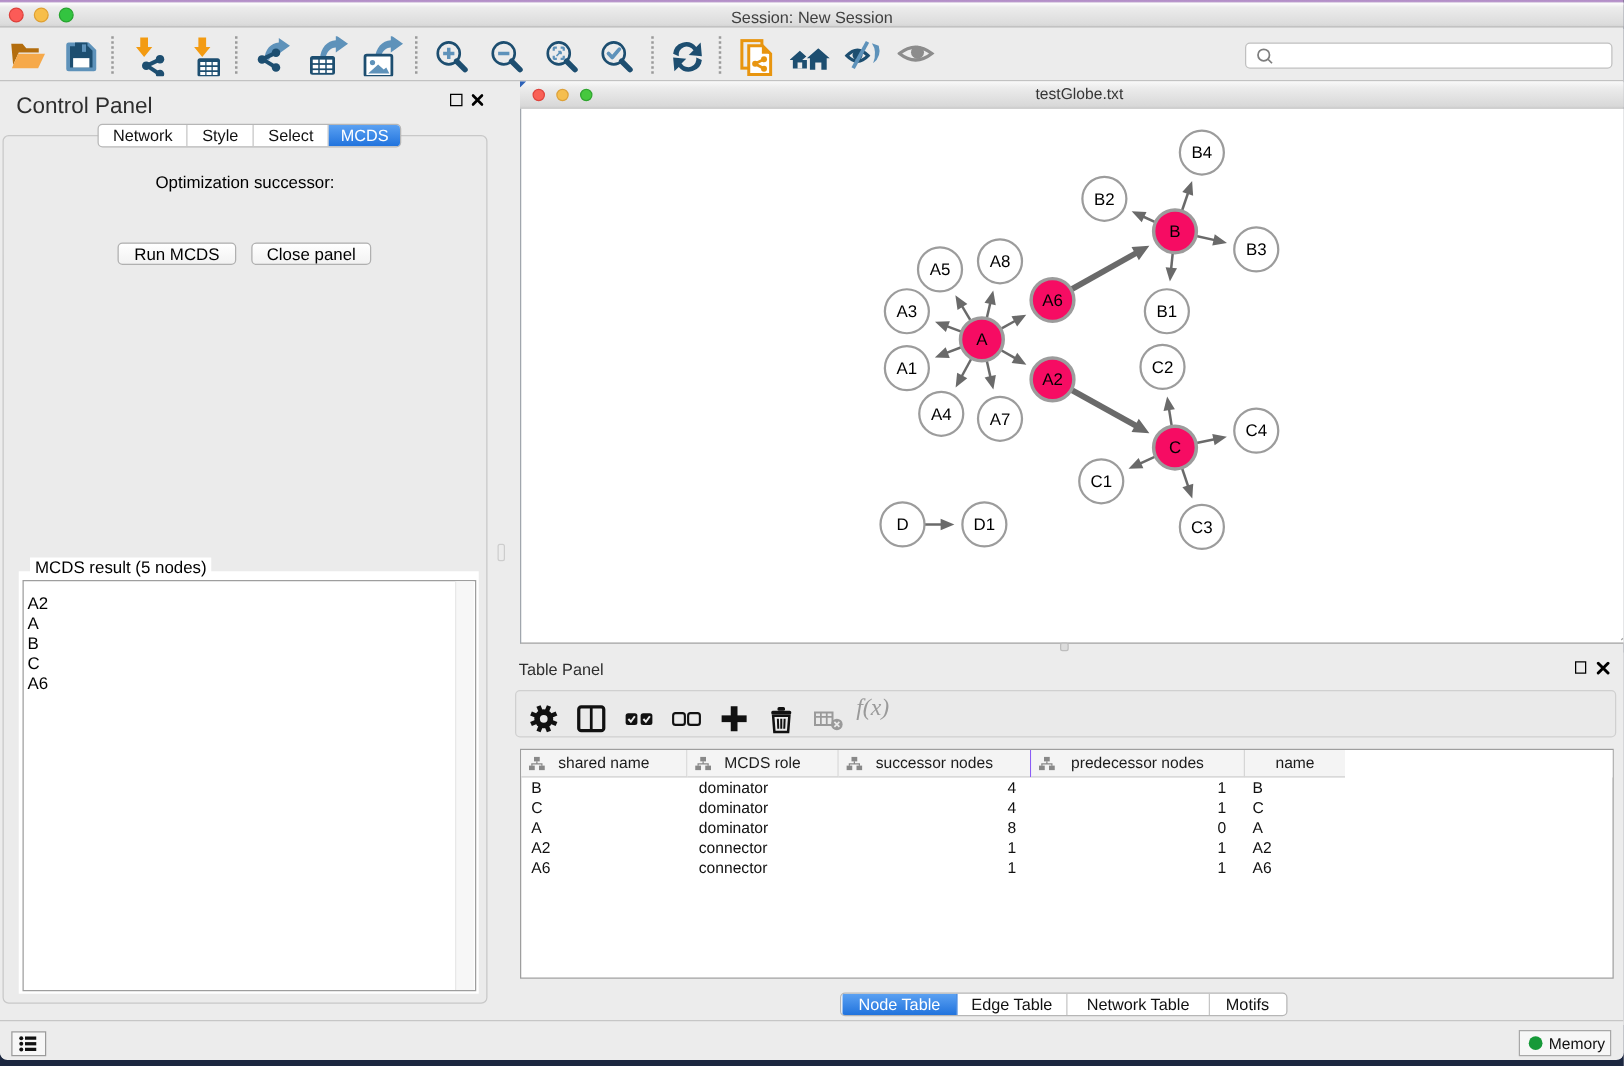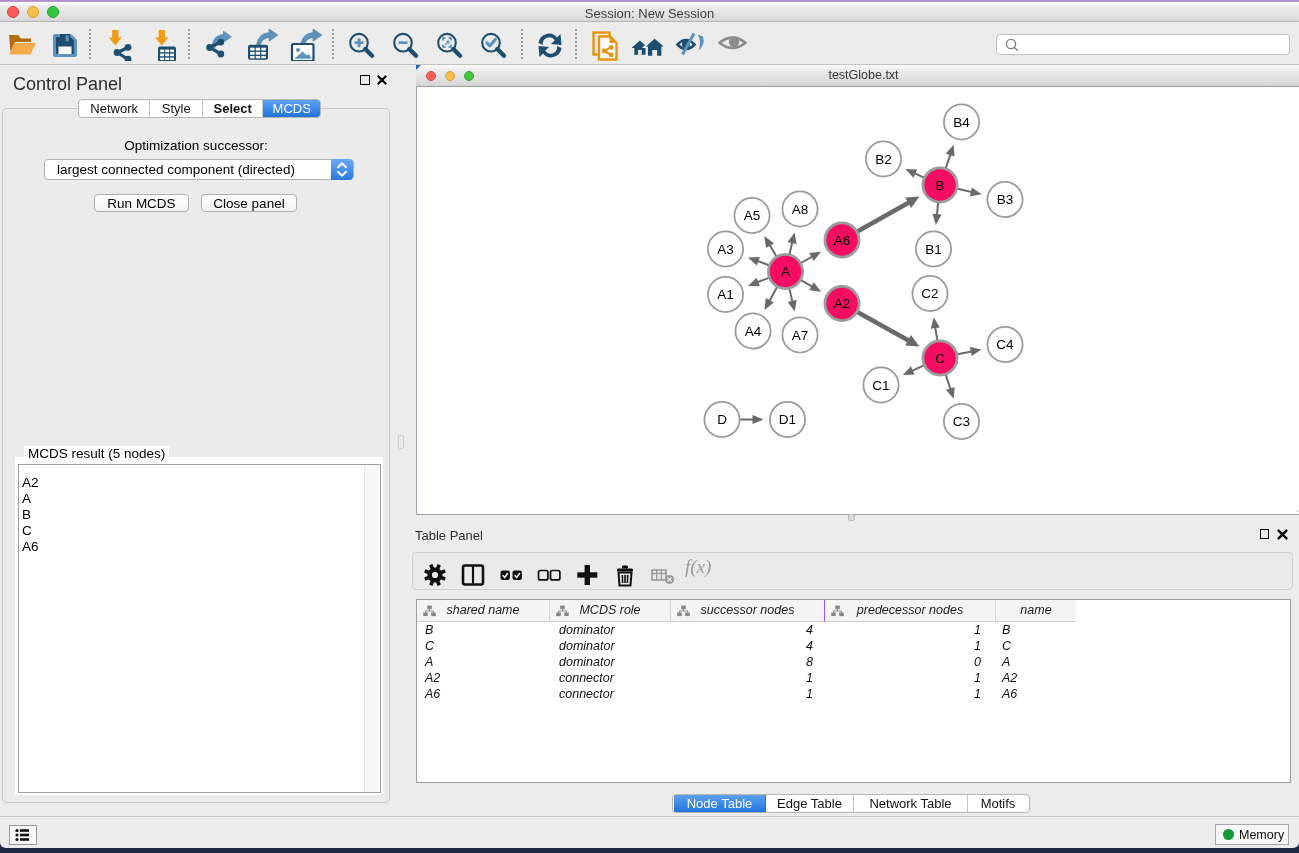--- a/index.html
+++ b/index.html
@@ -60,21 +60,21 @@
     border-bottom:1px solid #9e9e9e; border-radius:3px 3px 0 0; }
   #netTitle .t { width:100%; text-align:center; font-size:12.5px; color:#363636; line-height:21px; }
   #netBody { left:0; top:22px; width:895px; height:428px; background:#fff;
     border-left:1px solid #a0a6ad; border-right:1px solid #a0a6ad; border-bottom:1px solid #9e9e9e; }
   
   #tpanel { left:0px; top:456px; width:903px; height:298px; background:#ececec; }
   #tpTitle { left:19px; top:6px; font-size:13px; color:#2e2e2e; }
   #tbarbox { left:16px; top:30px; width:881px; height:38px; background:#eaeaea;
     border:1px solid #d0d0d0; border-radius:4px; }
   #ttable { left:20px; top:77px; width:875px; height:184px; background:#fff;
-    border:1px solid #9e9e9e;font-style:italic; }
+    border:1px solid #9e9e9e; }
   .thead { position:absolute; top:0; height:22px; background:#f4f4f4;
     border-bottom:1px solid #cfcfcf; }
   .thead .lbl { position:absolute; top:0; font-size:12.5px; color:#1c1c1c; line-height:21px; width:100%; text-align:center; }
   .tcell { position:absolute; font-size:12.5px; color:#111; line-height:16px; }
   
   #statusbar { left:0; top:814px; width:1299px; height:31px; background:#ececec;
     border-top:1px solid #c6c6c6; }
   #memBtn { position:absolute; left:1215px; top:7px; width:74px; height:21px;
     background:#f7f7f7; border:1px solid #a8a8a8; font-size:12.5px; color:#111; }
   #listBtn { position:absolute; left:9px; top:8px; width:28px; height:20px;
@@ -244,33 +244,24 @@
   <div id="cpanel" class="abs">
     <div id="cpTitle" class="abs">Control Panel</div>
     <div class="abs" style="left:360px;top:9px;width:10px;height:10px;border:1.5px solid #000;"></div>
     <svg class="abs" style="left:377px;top:9px;" width="10" height="10" viewBox="0 0 14 14">
       <path d="M2 2 L12 12 M12 2 L2 12" stroke="#000" stroke-width="3" stroke-linecap="round"></path>
     </svg>
     <div id="cpBody" class="abs"></div>
     <div class="seg" style="left:78px;top:33px;width:243px;">
       <div style="width:72px;">Network</div>
       <div style="width:53px;">Style</div>
-      <div style="width:61px;font-weight:bold;">Select</div>
+      <div style="width:61px;">Select</div>
       <div class="sel" style="width:57px;">MCDS</div>
     </div>
     <div class="abs" style="left:2px;top:72px;width:388px;text-align:center;font-size:13.5px;color:#000;">Optimization successor:</div>
-    <div id="combo" class="abs">
-      <div class="txt">largest connected component (directed)</div>
-      <div class="step">
-        <svg width="22" height="21" viewBox="0 0 22 21">
-          <path d="M7 8.2 L11 4.2 L15 8.2" fill="none" stroke="#fff" stroke-width="2" stroke-linecap="round" stroke-linejoin="round"></path>
-          <path d="M7 12.8 L11 16.8 L15 12.8" fill="none" stroke="#fff" stroke-width="2" stroke-linecap="round" stroke-linejoin="round"></path>
-        </svg>
-      </div>
-    </div>
     <div class="btn" style="left:94px;top:128px;width:95px;">Run MCDS</div>
     <div class="btn" style="left:201px;top:128px;width:96px;">Close panel</div>
     <div id="grpWhite" class="abs"></div>
     <div id="grp" class="abs"></div>
     <div id="grpTitle" class="abs">MCDS result (5 nodes)</div>
     <div id="grpList" class="abs">A2<br>A<br>B<br>C<br>A6</div>
     <div id="grpSB" class="abs"></div>
   </div>
 
   <div class="abs" style="left:398px;top:433px;width:6px;height:14px;background:#ececec;border:1px solid #cdcdcd;border-radius:2px;z-index:5;"></div>

